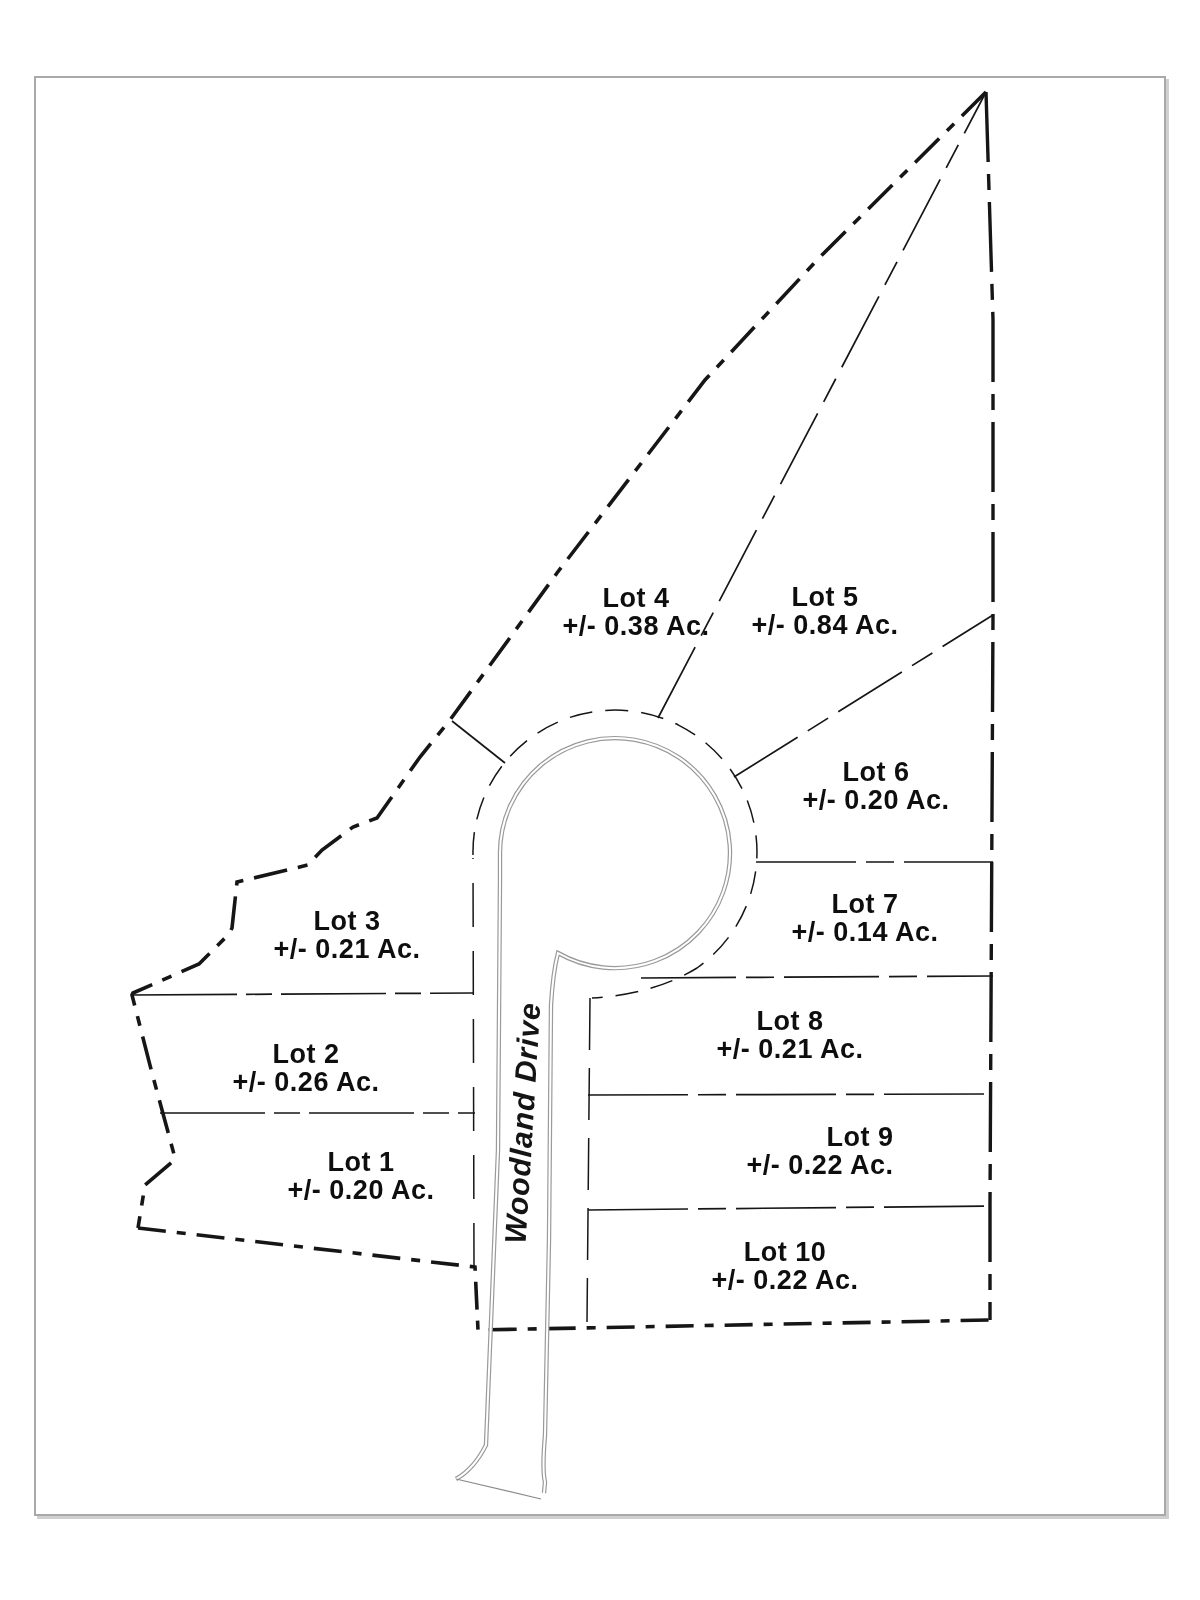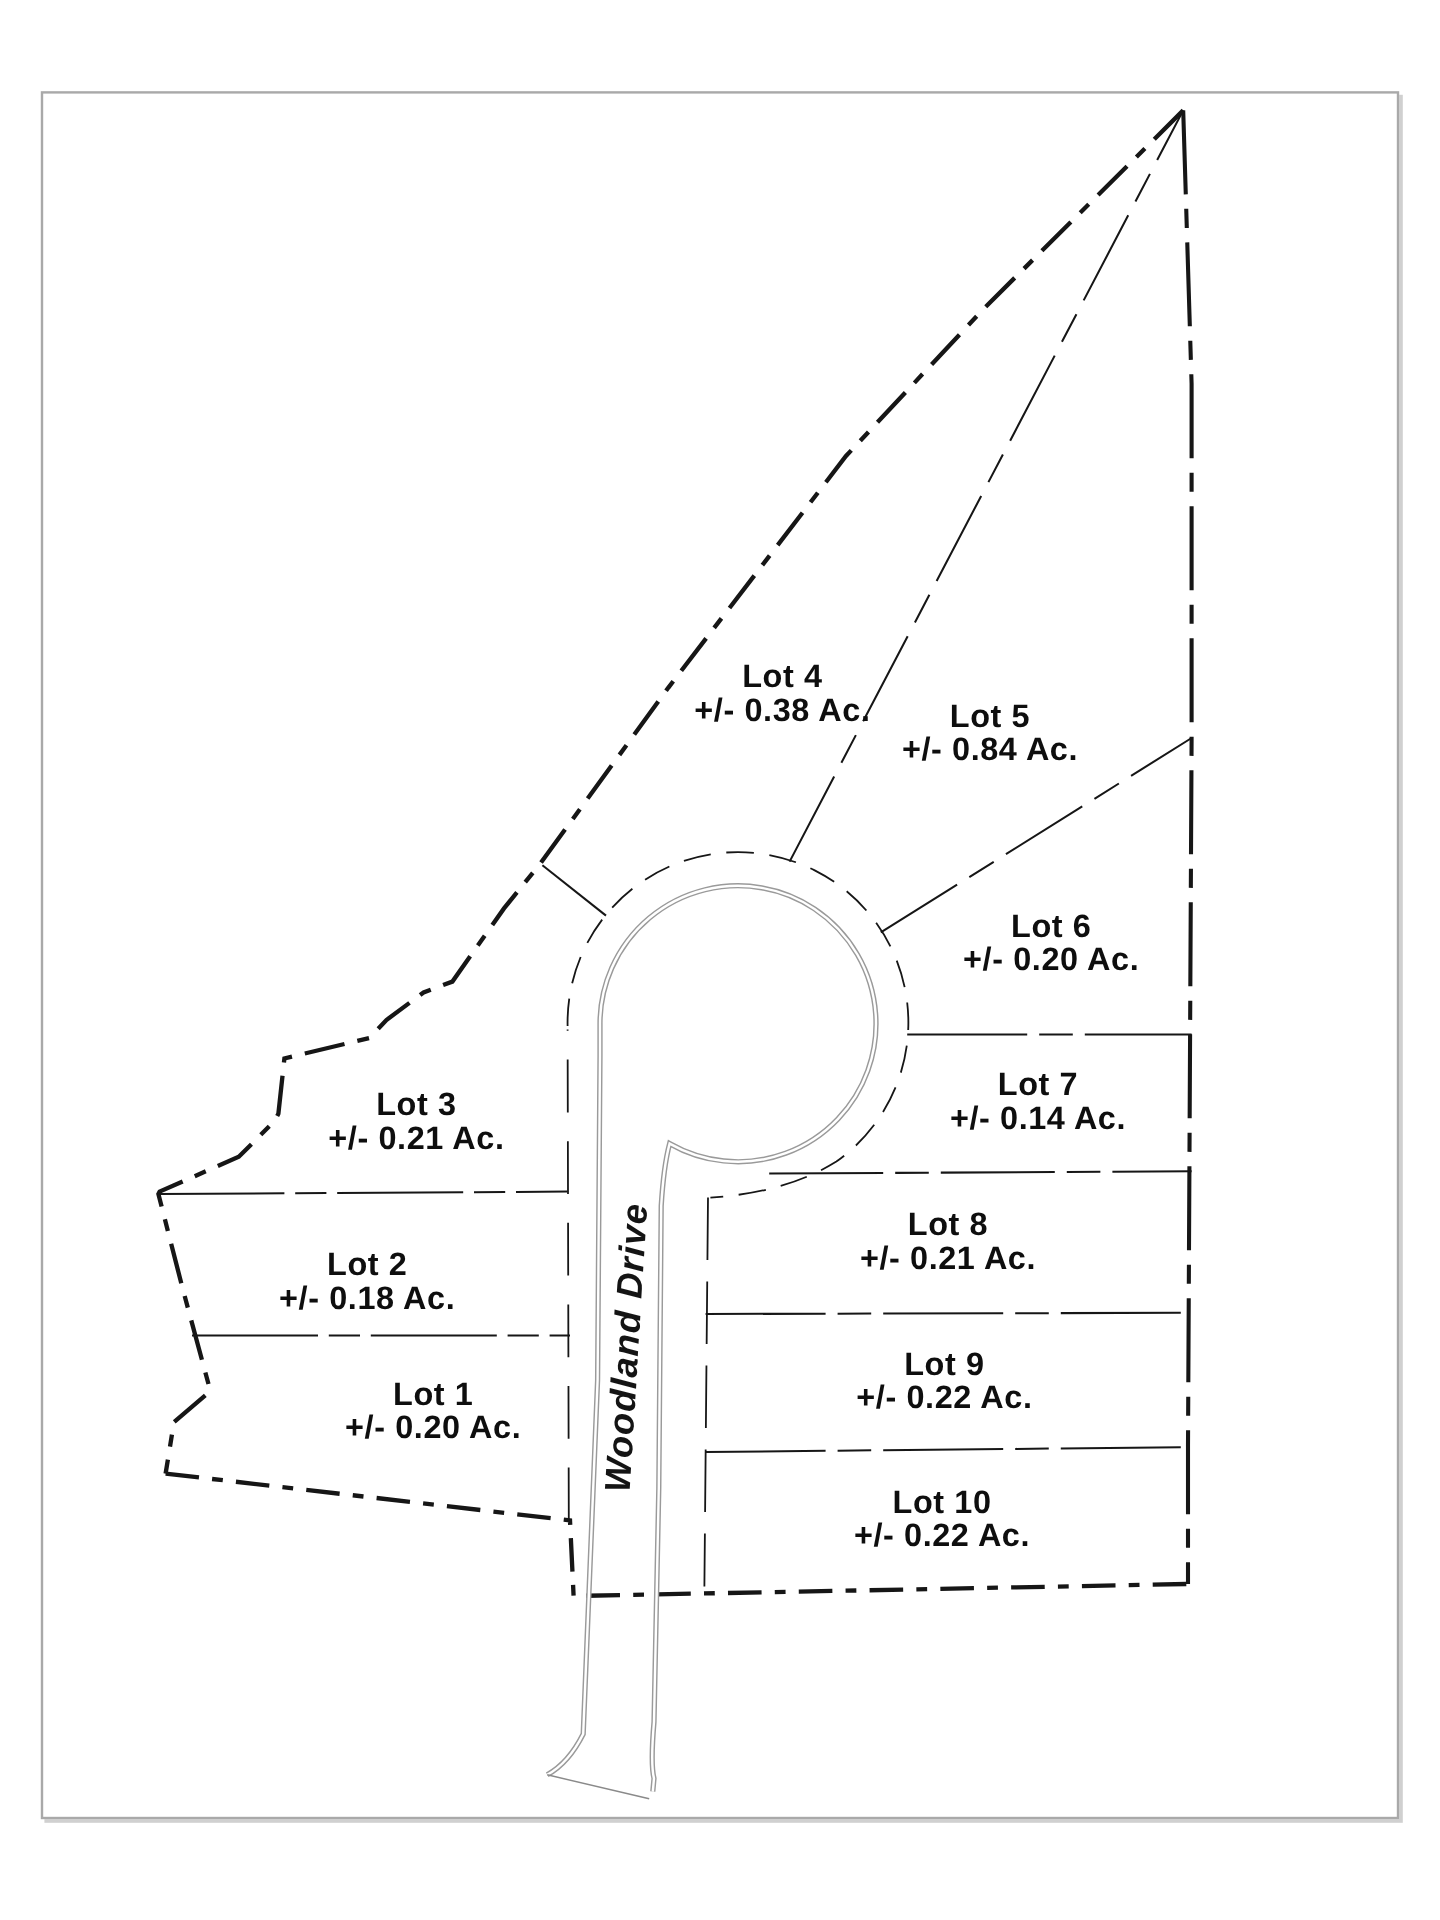--- a/index.html
+++ b/index.html
@@ -102,47 +102,47 @@
   <use href="#pavepath" fill="none" stroke="#ffffff" stroke-width="2.0"></use>
   <path fill="none" stroke="#8a8a8a" stroke-width="1.2" d="M 456 1479 L 541 1499"></path>
 </svg>
 
 <div class="lot-label" style="left:321px; top:1176px;margin-left:40px;">
   <span class="lot-name">Lot 1</span>
   <span class="lot-area">+/- 0.20 Ac.</span>
 </div>
 <div class="lot-label" style="left:306px; top:1068px;text-align:center;">
   <span class="lot-name">Lot 2</span>
-  <span class="lot-area">+/- 0.18 Ac.</span>
+  <span class="lot-area">+/- 0.26 Ac.</span>
 </div>
 <div class="lot-label" style="left:347px; top:935px;">
   <span class="lot-name">Lot 3</span>
   <span class="lot-area">+/- 0.21 Ac.</span>
 </div>
-<div class="lot-label" style="left:636px; top:578px;margin-left:16px;">
+<div class="lot-label" style="left:636px; top:612px;">
   <span class="lot-name">Lot 4</span>
   <span class="lot-area">+/- 0.38 Ac.</span>
 </div>
 <div class="lot-label" style="left:825px; top:611px;text-align:center;">
   <span class="lot-name">Lot 5</span>
   <span class="lot-area">+/- 0.84 Ac.</span>
 </div>
 <div class="lot-label" style="left:876px; top:786px;">
   <span class="lot-name">Lot 6</span>
   <span class="lot-area">+/- 0.20 Ac.</span>
 </div>
 <div class="lot-label" style="left:865px; top:918px;">
   <span class="lot-name">Lot 7</span>
   <span class="lot-area">+/- 0.14 Ac.</span>
 </div>
 <div class="lot-label" style="left:790px; top:1035px;">
   <span class="lot-name">Lot 8</span>
   <span class="lot-area">+/- 0.21 Ac.</span>
 </div>
-<div class="lot-label" style="left:787px; top:1151px;">
+<div class="lot-label" style="left:820px; top:1151px;text-align:right;">
   <span class="lot-name">Lot 9</span>
   <span class="lot-area">+/- 0.22 Ac.</span>
 </div>
 <div class="lot-label" style="left:785px; top:1266px;text-align:center;">
   <span class="lot-name">Lot 10</span>
   <span class="lot-area">+/- 0.22 Ac.</span>
 </div>
 
 <div class="road-label">Woodland Drive</div>
 

